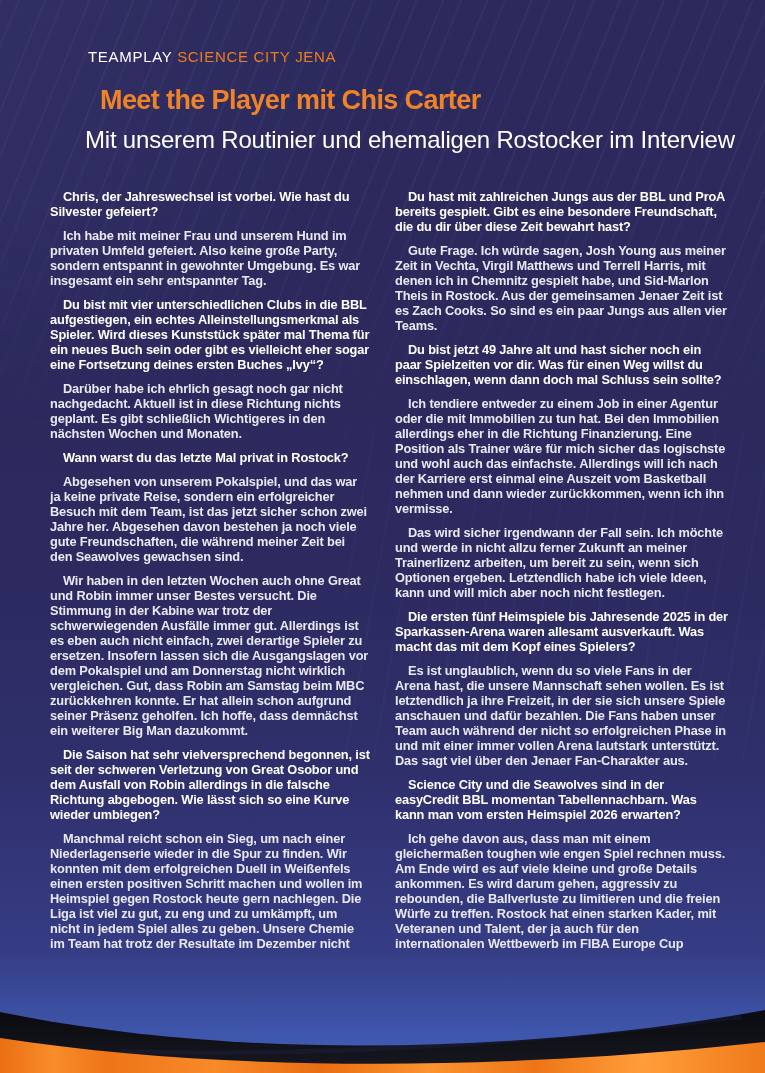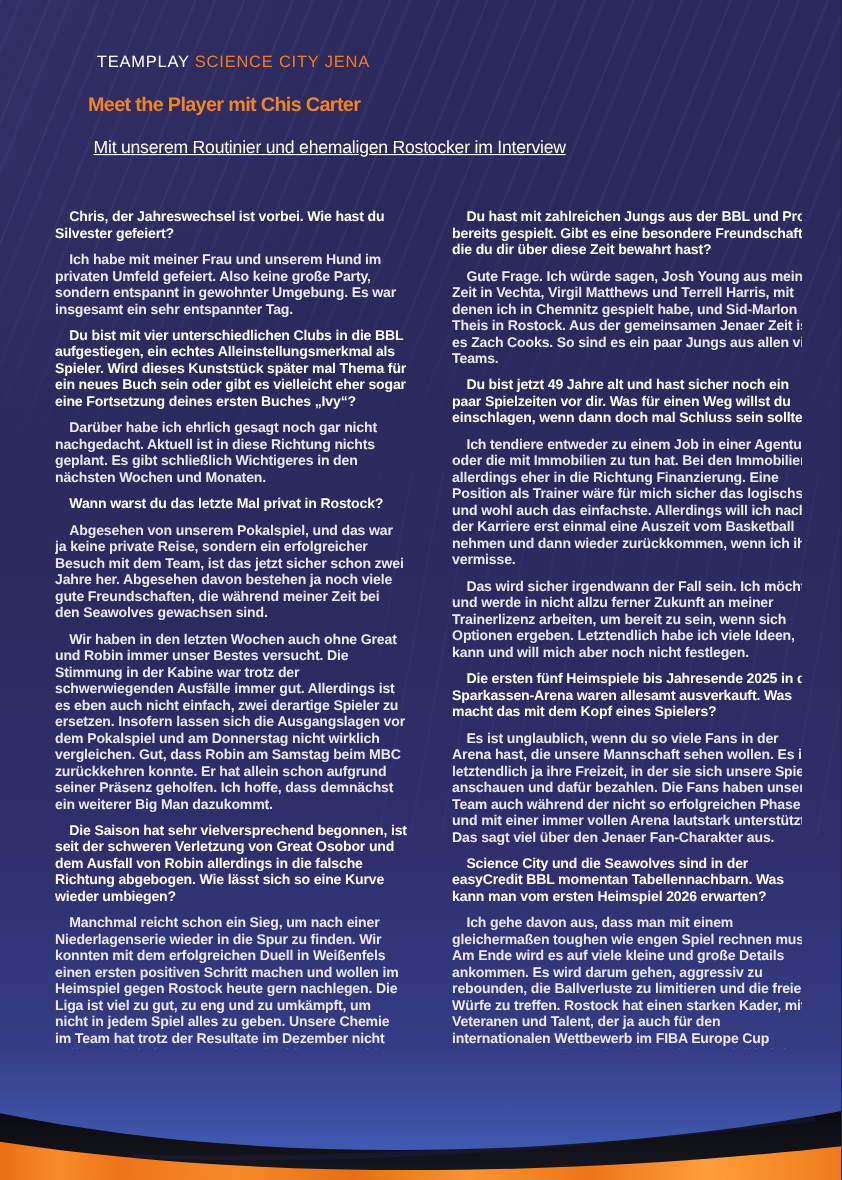--- a/index.html
+++ b/index.html
@@ -29,32 +29,32 @@
         rgba(96,100,185,0.07) 0 2px, transparent 2px 28px);
     pointer-events:none;
   }
   .brand{
     position:absolute;left:88px;top:48px;
     font-size:15px;font-weight:400;letter-spacing:0.7px;
     color:#ffffff;white-space:nowrap;
   }
   .brand .club{color:#ef7d1e;}
   .page-title{
-    position:absolute;left:80px;top:85px;
-    font-size:18px;font-weight:700;letter-spacing:-0.6px;
+    position:absolute;left:100px;top:85px;
+    font-size:27px;font-weight:700;letter-spacing:-0.6px;
     color:#f08327;white-space:nowrap;
   }
   .page-subtitle{
     position:absolute;left:85px;top:126px;
-    font-size:16px;font-weight:400;letter-spacing:-0.2px;
-    color:#ffffff;white-space:nowrap;text-decoration:underline;
+    font-size:24px;font-weight:400;letter-spacing:-0.2px;
+    color:#ffffff;white-space:nowrap;
   }
   .columns{
     position:absolute;left:50px;top:189px;width:679px;height:856px;
-    display:flex;gap:25px;overflow:hidden;
+    display:flex;gap:9px;overflow:hidden;
   }
   .col{flex:0 0 auto;}
   .col-left{width:320px;}
   .col-right{width:334px;margin-left:16px;}
   .col p{
     margin:0 0 9px 0;
     font-size:12.8px;line-height:15px;letter-spacing:-0.15px;
     text-indent:13px;
     text-align:left;
   }

